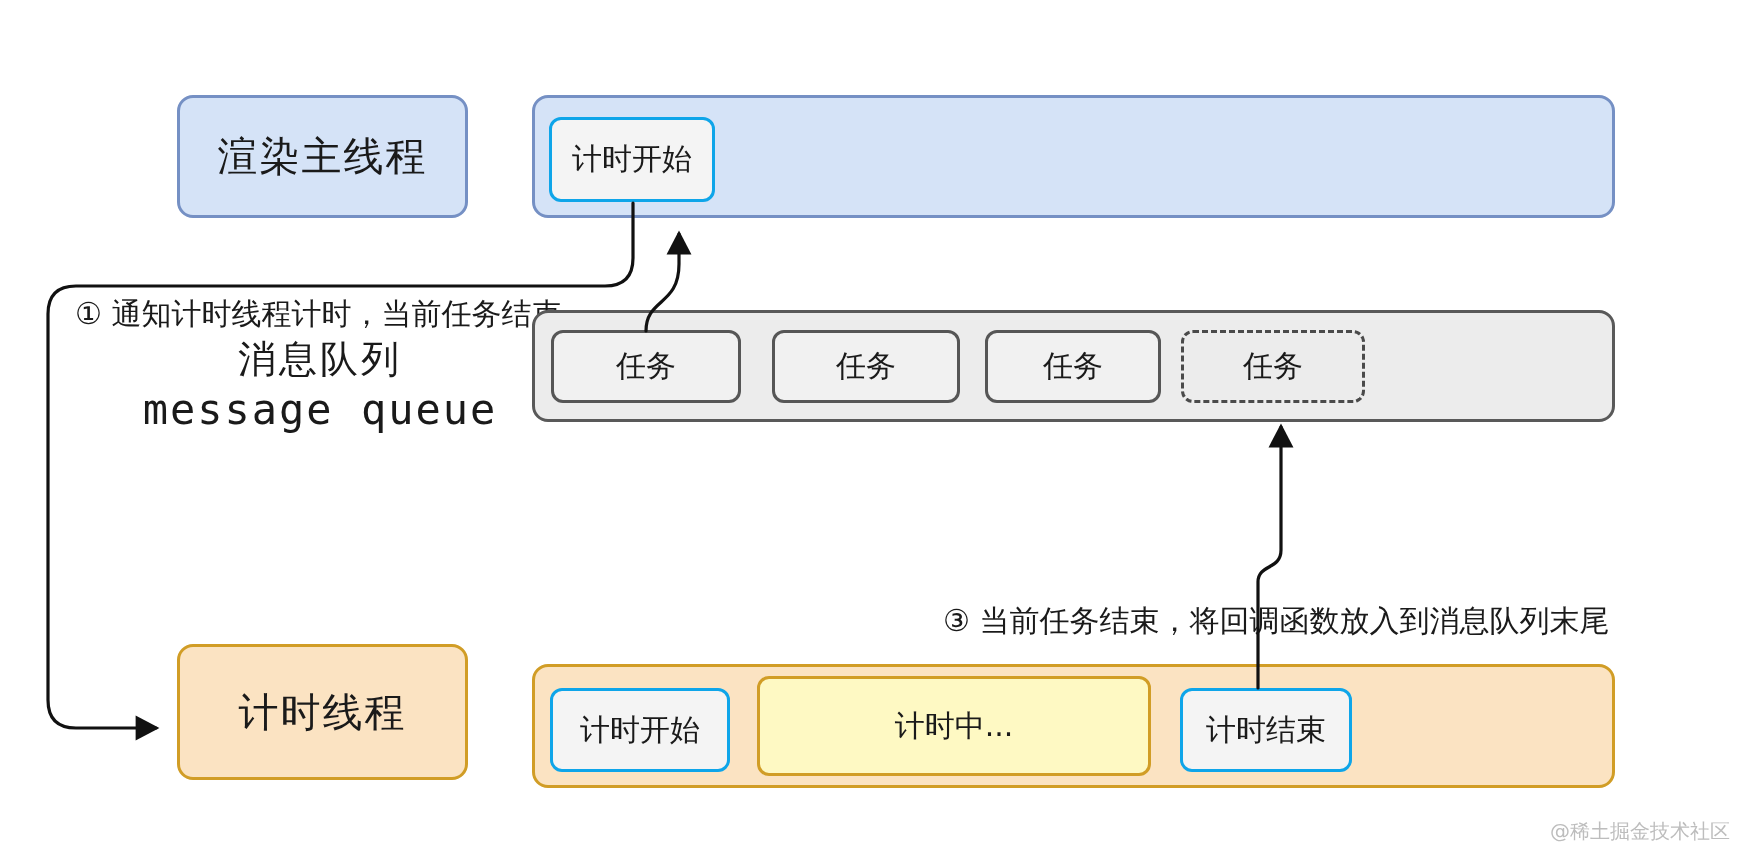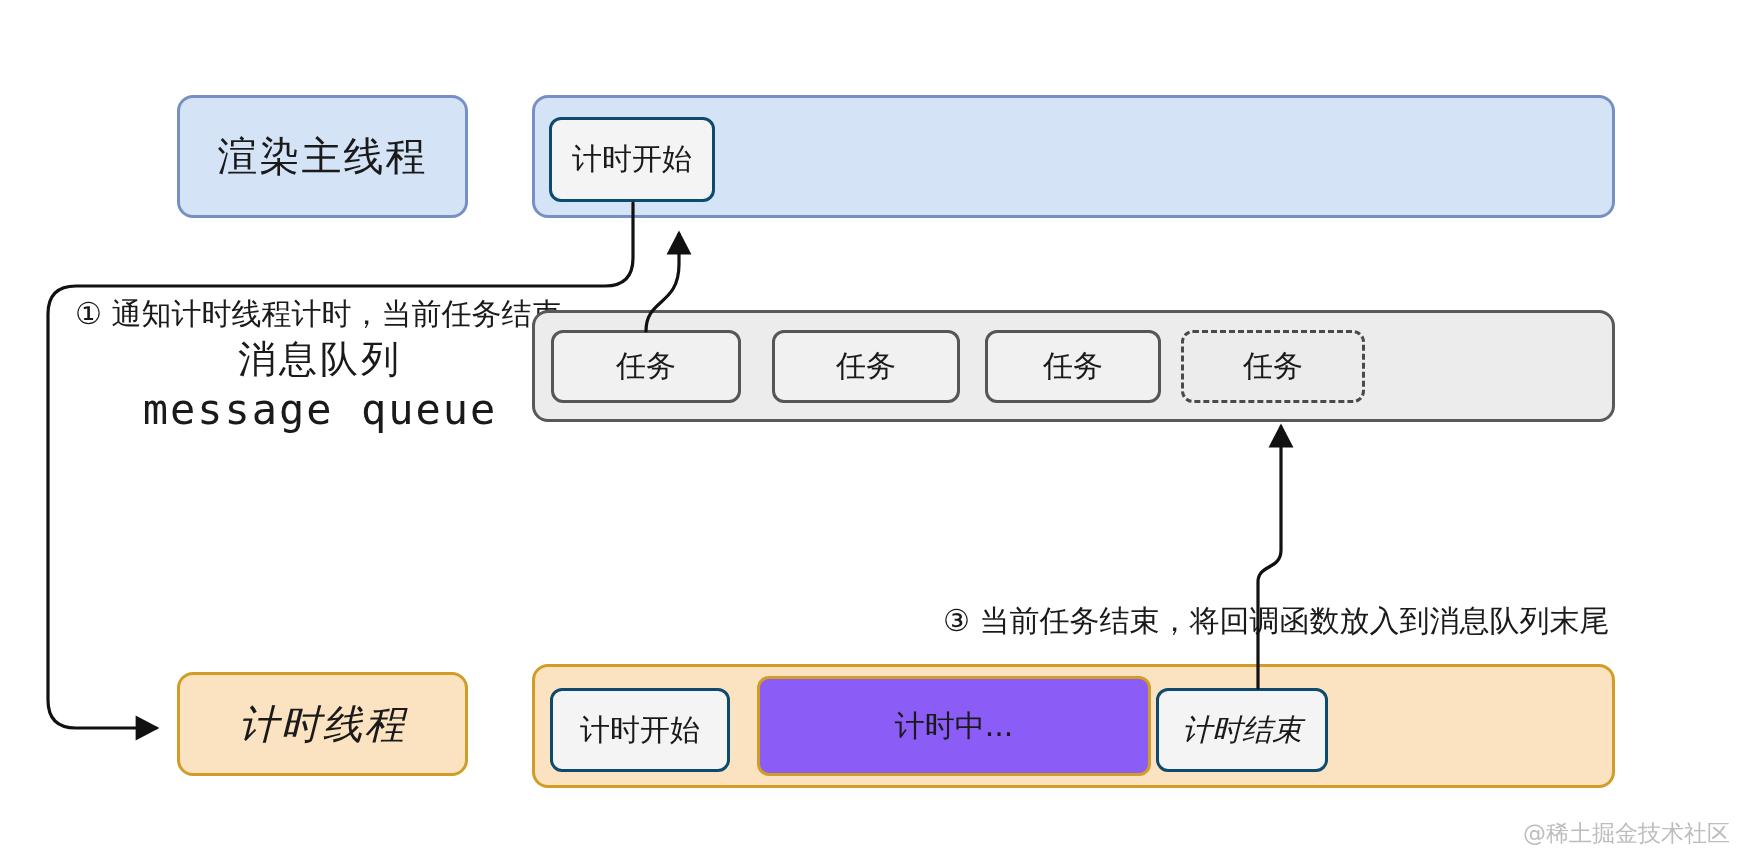--- a/index.html
+++ b/index.html
@@ -13,30 +13,30 @@
   
   .thread-box{border-radius:16px;border:3px solid;font-size:40px;font-weight:500;letter-spacing:2px;}
   .blue{background:#d5e3f7;border-color:#7590c4;}
   .orange{background:#fbe3c2;border-color:#d19d26;}
 
   
   .lane{border-radius:16px;border:3px solid;}
   .lane.gray{background:#ececec;border-color:#595959;}
 
   
-  .node{border-radius:12px;border:3px solid #0c4a6e;background:#f4f4f4;font-size:30px;}
+  .node{border-radius:12px;border:3px solid #0ea5e9;background:#f4f4f4;font-size:30px;}
   .node.task{background:#f1f1f1;border-color:#565656;}
   .node.dashed{border:3px dashed #4a4a4a;background:transparent;}
-  .node.timer-mid{background:#8b5cf6;border-color:#d19d26;}
+  .node.timer-mid{background:#fef9c3;border-color:#d19d26;}
 
   .annotation{position:absolute;font-size:30px;white-space:nowrap;}
   .queue-label{position:absolute;text-align:center;line-height:1.25;}
   .queue-label .cn{font-size:38px;font-weight:500;letter-spacing:3px;}
   .queue-label .en{font-family:"DejaVu Sans Mono","Liberation Mono",monospace;font-size:42px;letter-spacing:2px;}
-  .watermark{position:absolute;font-size:23px;color:#bdbdbd;white-space:nowrap;}
+  .watermark{position:absolute;font-size:20px;color:#bdbdbd;white-space:nowrap;}
   svg.overlay{position:absolute;left:0;top:0;pointer-events:none;}
 </style>
 </head>
 <body>
 
 <div id="canvas">
 
   <div class="abs center thread-box blue" style="left:177px;top:95px;width:291px;height:123px;">
     <span>渲染主线程</span>
   </div>
@@ -65,33 +65,33 @@
   <div class="abs center node task" style="left:985px;top:330px;width:176px;height:73px;">
     <span>任务</span>
   </div>
   <div class="abs center node dashed" style="left:1181px;top:330px;width:184px;height:73px;">
     <span>任务</span>
   </div>
 
 
   <div class="annotation" style="left:943px;top:601px;">③ 当前任务结束，将回调函数放入到消息队列末尾</div>
 
-  <div class="abs center thread-box orange" style="left:177px;top:672px;width:291px;height:104px;font-style:italic;">
+  <div class="abs center thread-box orange" style="left:177px;top:644px;width:291px;height:136px;">
     <span>计时线程</span>
   </div>
 
   <div class="abs thread-box orange" style="left:532px;top:664px;width:1083px;height:124px;"></div>
 
   <div class="abs center node" style="left:550px;top:688px;width:180px;height:84px;">
     <span>计时开始</span>
   </div>
   <div class="abs center node timer-mid" style="left:757px;top:676px;width:394px;height:100px;">
     <span>计时中...</span>
   </div>
-  <div class="abs center node" style="left:1156px;top:688px;width:172px;height:84px;font-style:italic;">
+  <div class="abs center node" style="left:1180px;top:688px;width:172px;height:84px;">
     <span>计时结束</span>
   </div>
 
   <div class="watermark" style="right:10px;top:818px;">@稀土掘金技术社区</div>
 
   <svg class="overlay" width="1740" height="848" viewBox="0 0 1740 848">
     <defs>
       <marker id="ah" viewBox="0 0 12 12" refX="10" refY="6" markerWidth="8.5" markerHeight="8.5" orient="auto-start-reverse">
         <path d="M1,0.5 L11.5,6 L1,11.5 Z" fill="#111111"></path>
       </marker>

